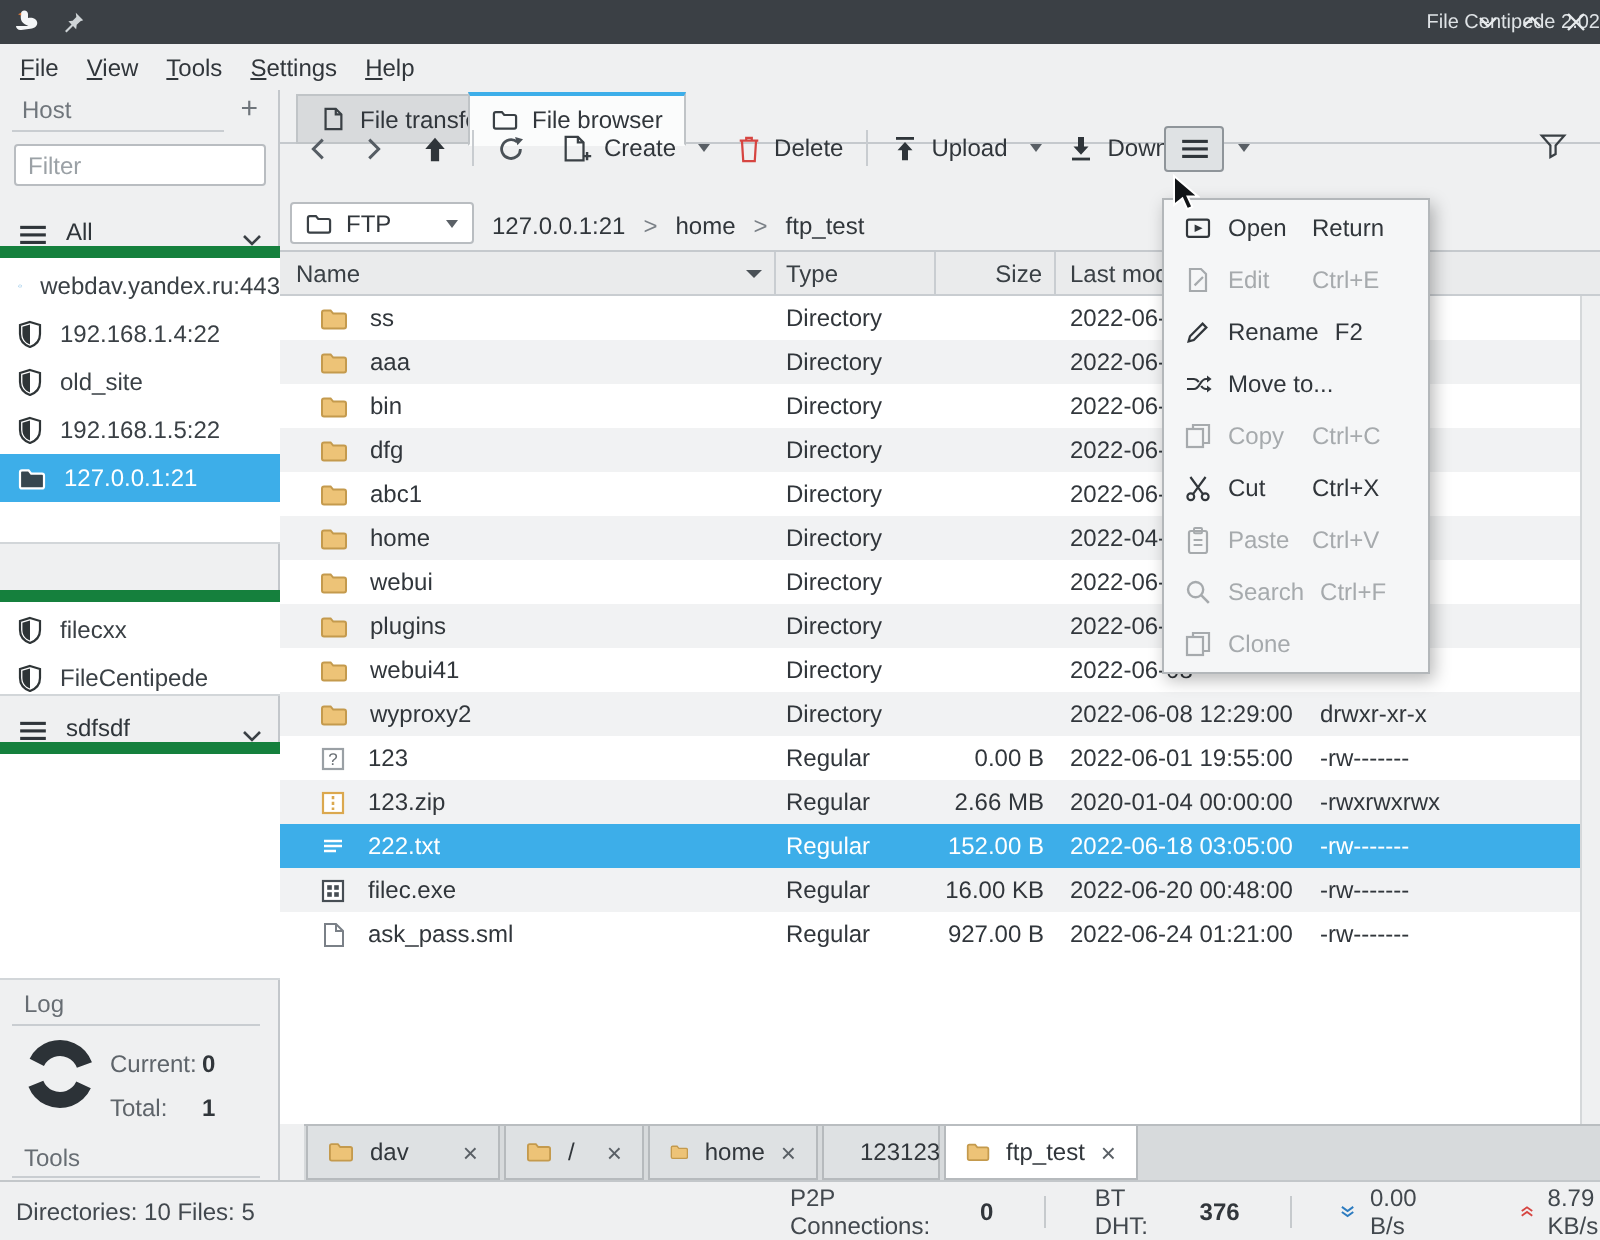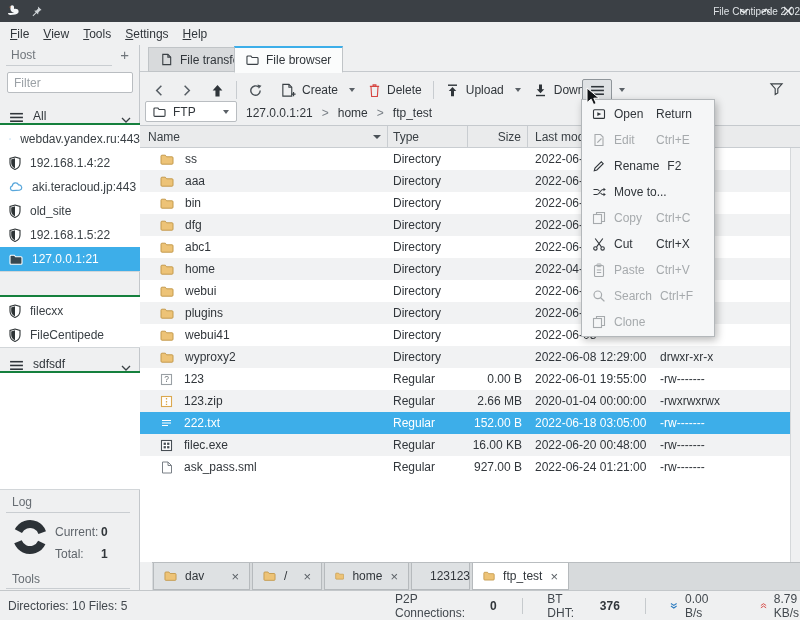--- a/index.html
+++ b/index.html
@@ -28,38 +28,38 @@
   .host-head{position:absolute;left:6px;top:0;width:106px;height:21px;display:flex;align-items:center;
              border-bottom:1px solid #c9cdd1;color:#70767c;padding-left:5px;box-sizing:border-box}
   .host-add{position:absolute;right:10px;top:2px;color:#6f757b;font-size:15px;line-height:15px;cursor:default}
   .filter{position:absolute;left:7px;top:27px;width:112px;height:19px;border:1px solid #b9bdc1;
           background:#fff;font:inherit;color:#31363b;padding:0 6px;border-radius:2px;outline:none}
   .filter::placeholder{color:#9ba1a6}
   .group-row{position:absolute;left:0;width:140px;height:23px;display:flex;align-items:flex-end;
              padding:0 9px;box-sizing:border-box;color:#2f353a}
   .group-row .glabel{margin-left:9px}
   .group-row .gchev{margin-left:auto;color:#3a4045}
-  .srv-list{position:absolute;left:0;width:140px;background:#fff;border-top:2px solid #15803d;
+  .srv-list{position:absolute;left:0;width:140px;background:#fff;border-top:6px solid #15803d;
             border-bottom:1px solid #d2d6d9;box-sizing:border-box;padding-top:2px}
   .srv{height:24px;display:flex;align-items:center;padding-left:9px;gap:9px;color:#3a4045}
   .srv.sel{background:#3daee9;color:#fff}
   .log-label,.tools-label{position:absolute;left:12px;color:#676d73}
   .hr{position:absolute;left:6px;width:124px;border-top:1px solid #c9cdd1}
   .stat-row{position:absolute;left:55px;color:#5e646a}
   .stat-val{position:absolute;left:101px;font-weight:bold;color:#31363b}
 
   
   .main{position:absolute;left:140px;top:45px;width:660px;height:545px;}
   .viewtabs{position:absolute;left:0;top:0;width:660px;height:27px;border-bottom:1px solid #c5c9cd;box-sizing:border-box}
   .vtab{position:absolute;top:2px;height:25px;display:flex;align-items:center;gap:7px;padding:0 11px;
         box-sizing:border-box;border:1px solid #c0c4c7;}
   .vtab.inactive{left:8px;background:#d8dadc;}
   .vtab.active{left:94px;background:#fbfcfc;border-top:2px solid #3daee9;border-bottom:1px solid #fbfcfc;top:1px;height:27px}
 
-  .toolbar{position:absolute;left:0;top:31px;width:660px;height:28px;display:flex;align-items:center;color:#31363b}
+  .toolbar{position:absolute;left:0;top:15px;width:660px;height:28px;display:flex;align-items:center;color:#31363b}
   .tbtn{display:flex;align-items:center;gap:6px;cursor:default}
   .tsep{width:1px;height:18px;background:#c8ccd0;margin:0 11px}
   .caret{width:0;height:0;border-left:3.5px solid transparent;border-right:3.5px solid transparent;
          border-top:4px solid #5a6066;margin-left:5px}
   .menu-btn{position:absolute;left:442px;top:3px;width:28px;height:21px;background:#dfe2e4;
             border:1px solid #8f959a;border-radius:2px;display:flex;align-items:center;justify-content:center}
   .menu-btn-caret{position:absolute;left:474px;top:12px}
   .funnel{position:absolute;right:16px;top:6px}
 
   .addressbar{position:absolute;left:0;top:55px;width:660px;height:25px;display:flex;align-items:center}
@@ -338,26 +338,20 @@
           </svg>
         <span>webdav.yandex.ru:443</span>
       </div>
       <div class="srv">
         <svg width="12" height="14">
             <use href="#i-shield"></use>
           </svg>
         <span>192.168.1.4:22</span>
       </div>
       <div class="srv">
-        <svg width="14" height="10">
-            <use href="#i-cloud"></use>
-          </svg>
-        <span>aki.teracloud.jp:443</span>
-      </div>
-      <div class="srv">
         <svg width="12" height="14">
             <use href="#i-shield"></use>
           </svg>
         <span>old_site</span>
       </div>
       <div class="srv">
         <svg width="12" height="14">
             <use href="#i-shield"></use>
           </svg>
         <span>192.168.1.5:22</span>

